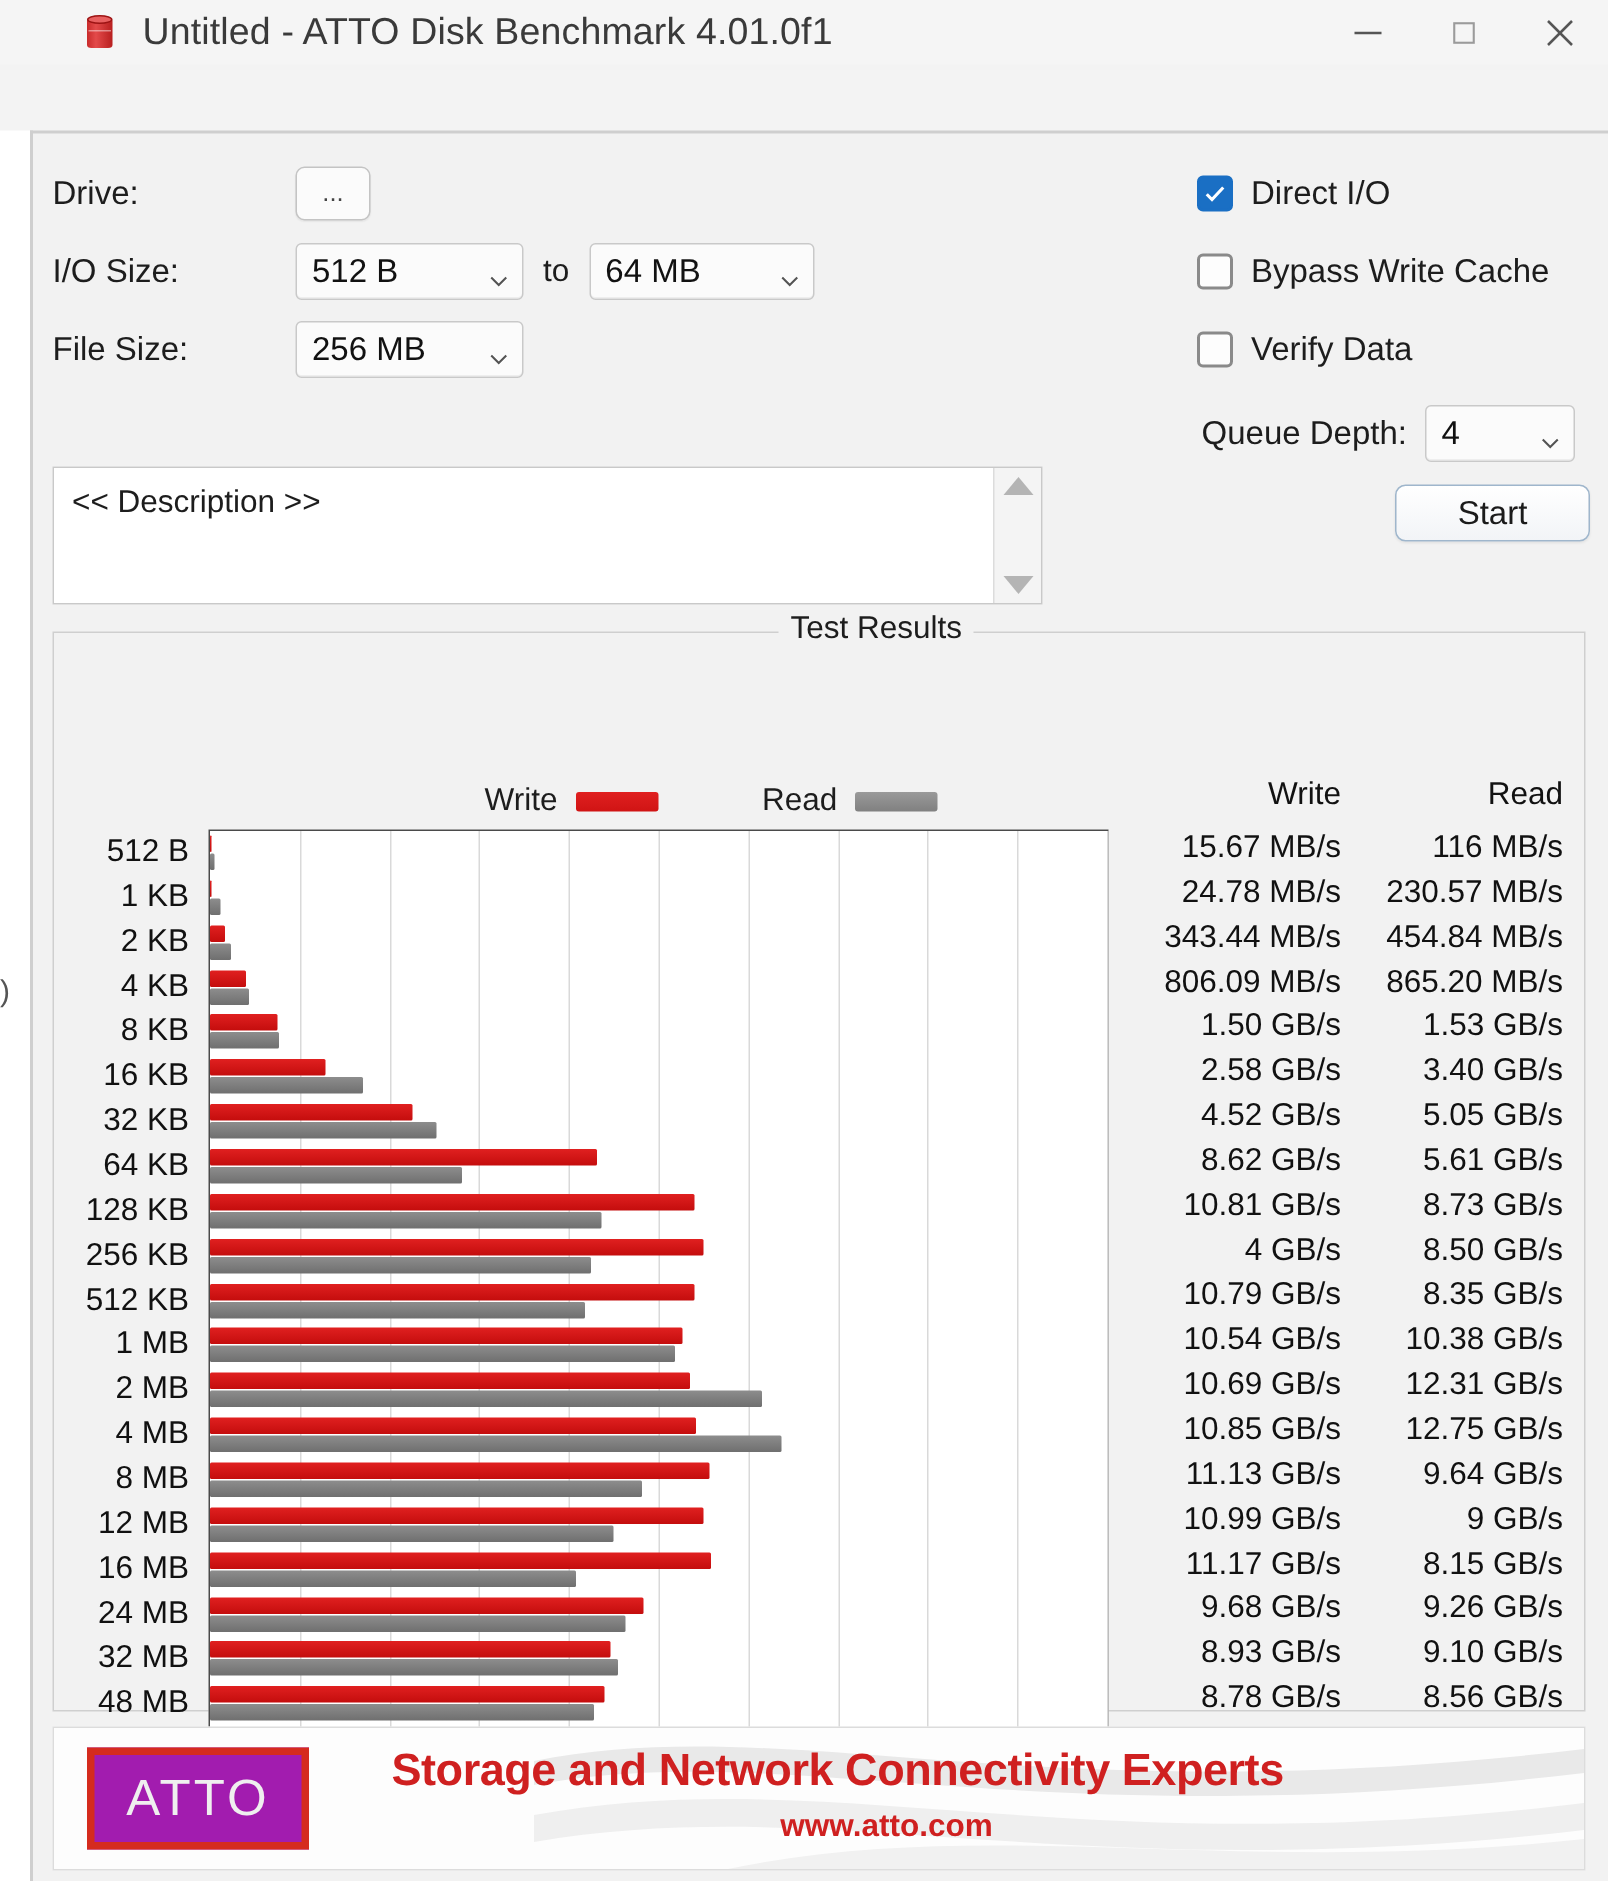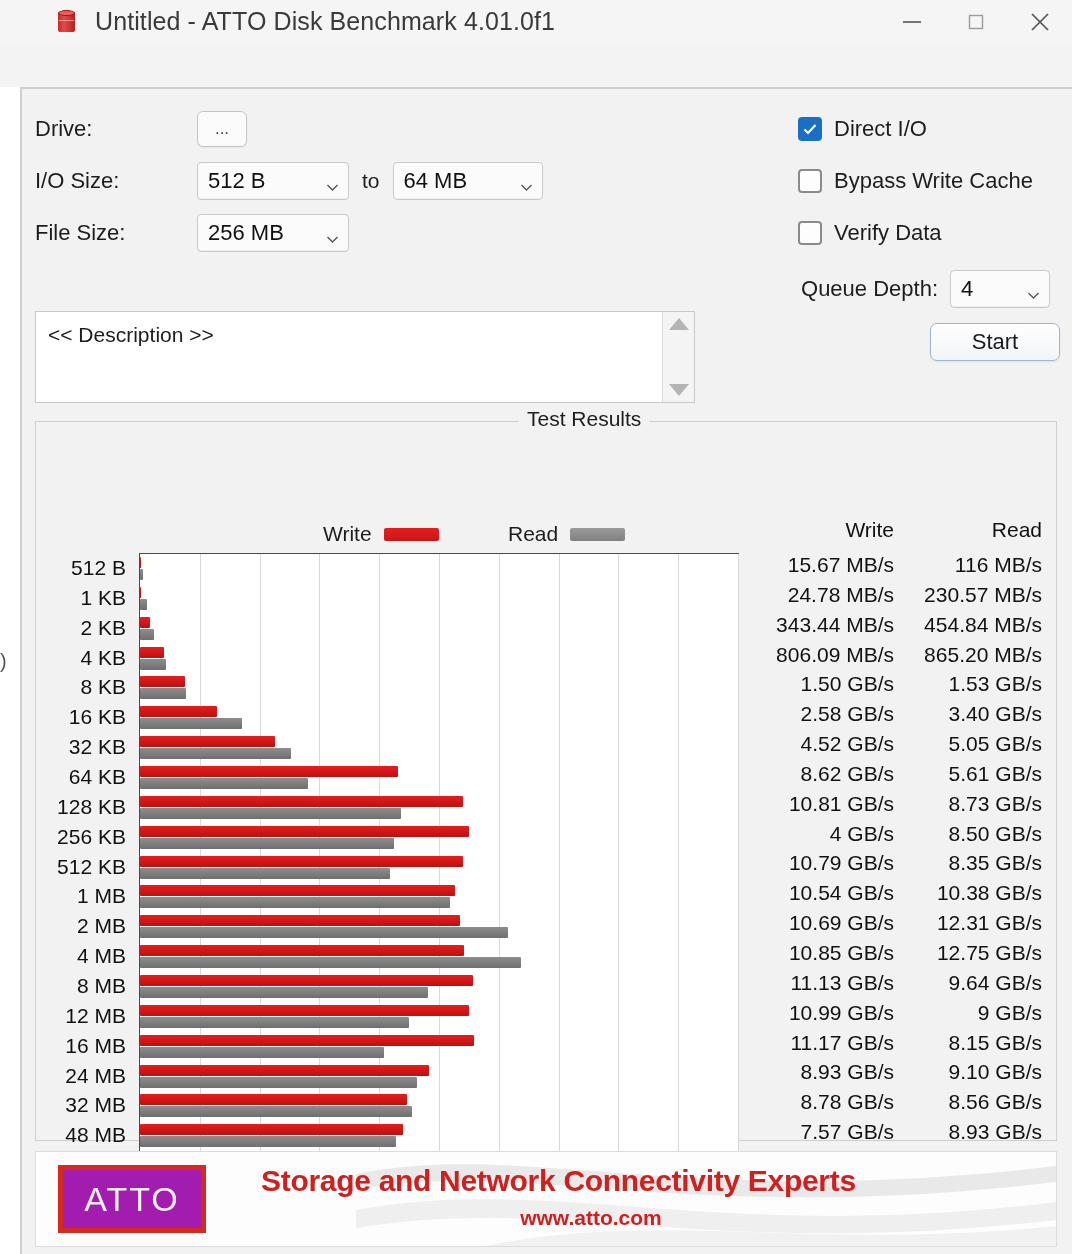--- a/index.html
+++ b/index.html
@@ -561,20 +561,24 @@
             </div>
             <div class="res-row" style="height: 29.8571px; line-height: 29.8571px;">
               <div class="col-w">10.99 GB/s</div>
               <div class="col-r">9 GB/s</div>
             </div>
             <div class="res-row" style="height: 29.8571px; line-height: 29.8571px;">
               <div class="col-w">11.17 GB/s</div>
               <div class="col-r">8.15 GB/s</div>
             </div>
             <div class="res-row" style="height: 29.8571px; line-height: 29.8571px;">
+              <div class="col-w">9.68 GB/s</div>
+              <div class="col-r">9.26 GB/s</div>
+            </div>
+            <div class="res-row" style="height: 29.8571px; line-height: 29.8571px;">
               <div class="col-w">8.93 GB/s</div>
               <div class="col-r">9.10 GB/s</div>
             </div>
             <div class="res-row" style="height: 29.8571px; line-height: 29.8571px;">
               <div class="col-w">8.78 GB/s</div>
               <div class="col-r">8.56 GB/s</div>
             </div>
             <div class="res-row" style="height: 29.8571px; line-height: 29.8571px;">
               <div class="col-w">7.57 GB/s</div>
               <div class="col-r">8.93 GB/s</div>

